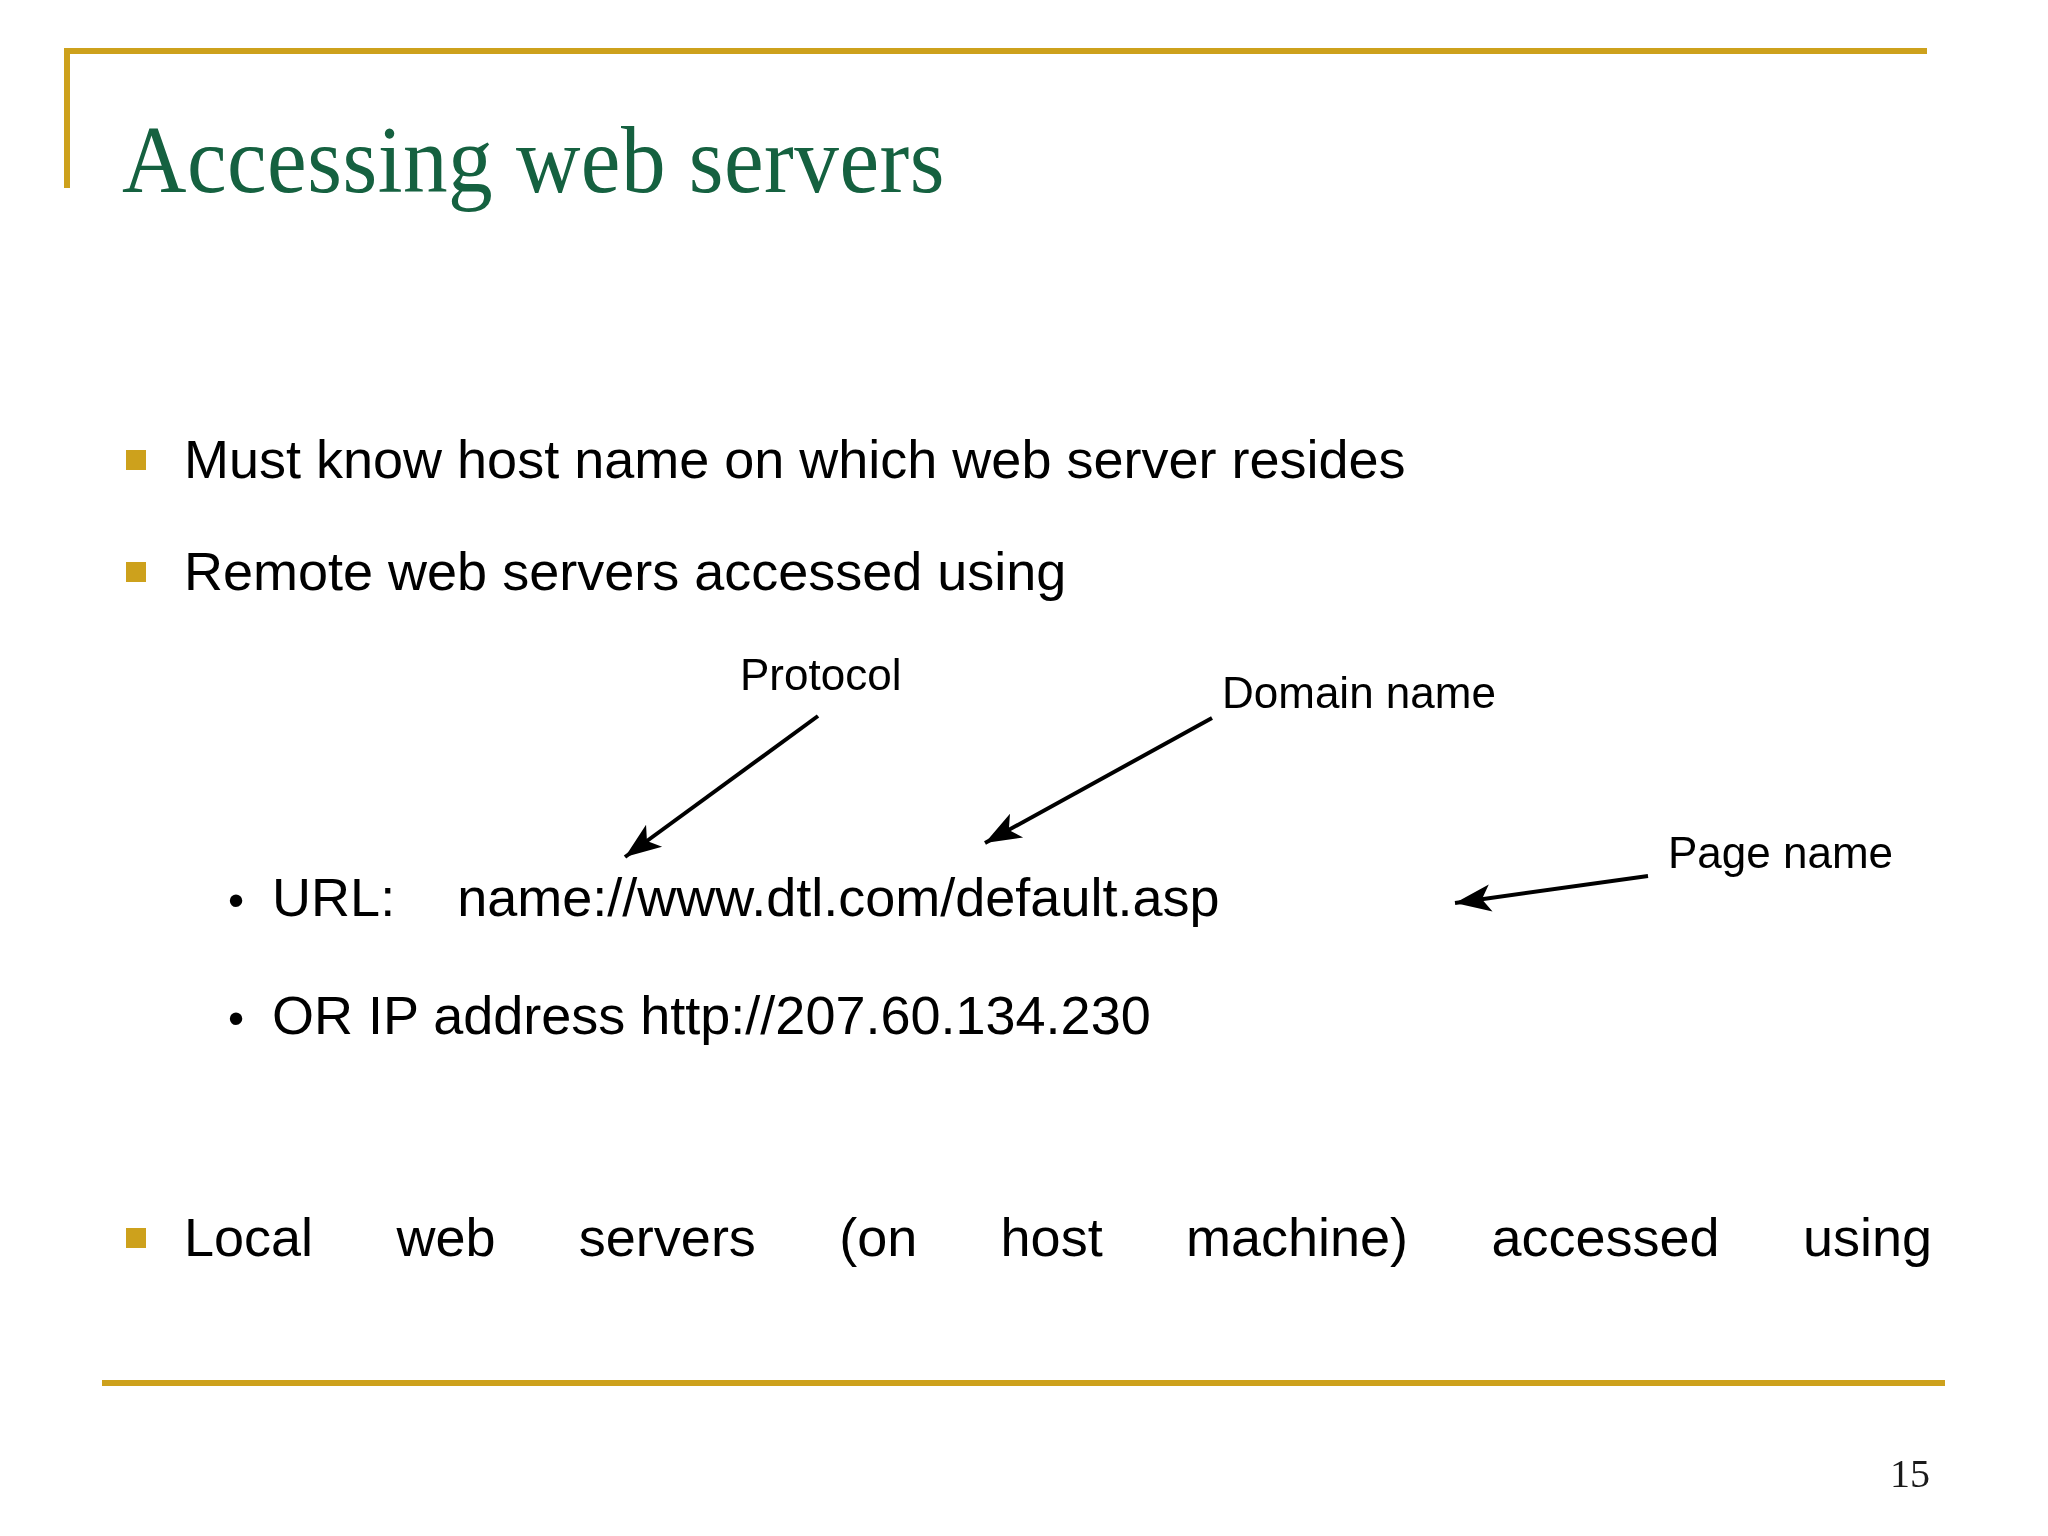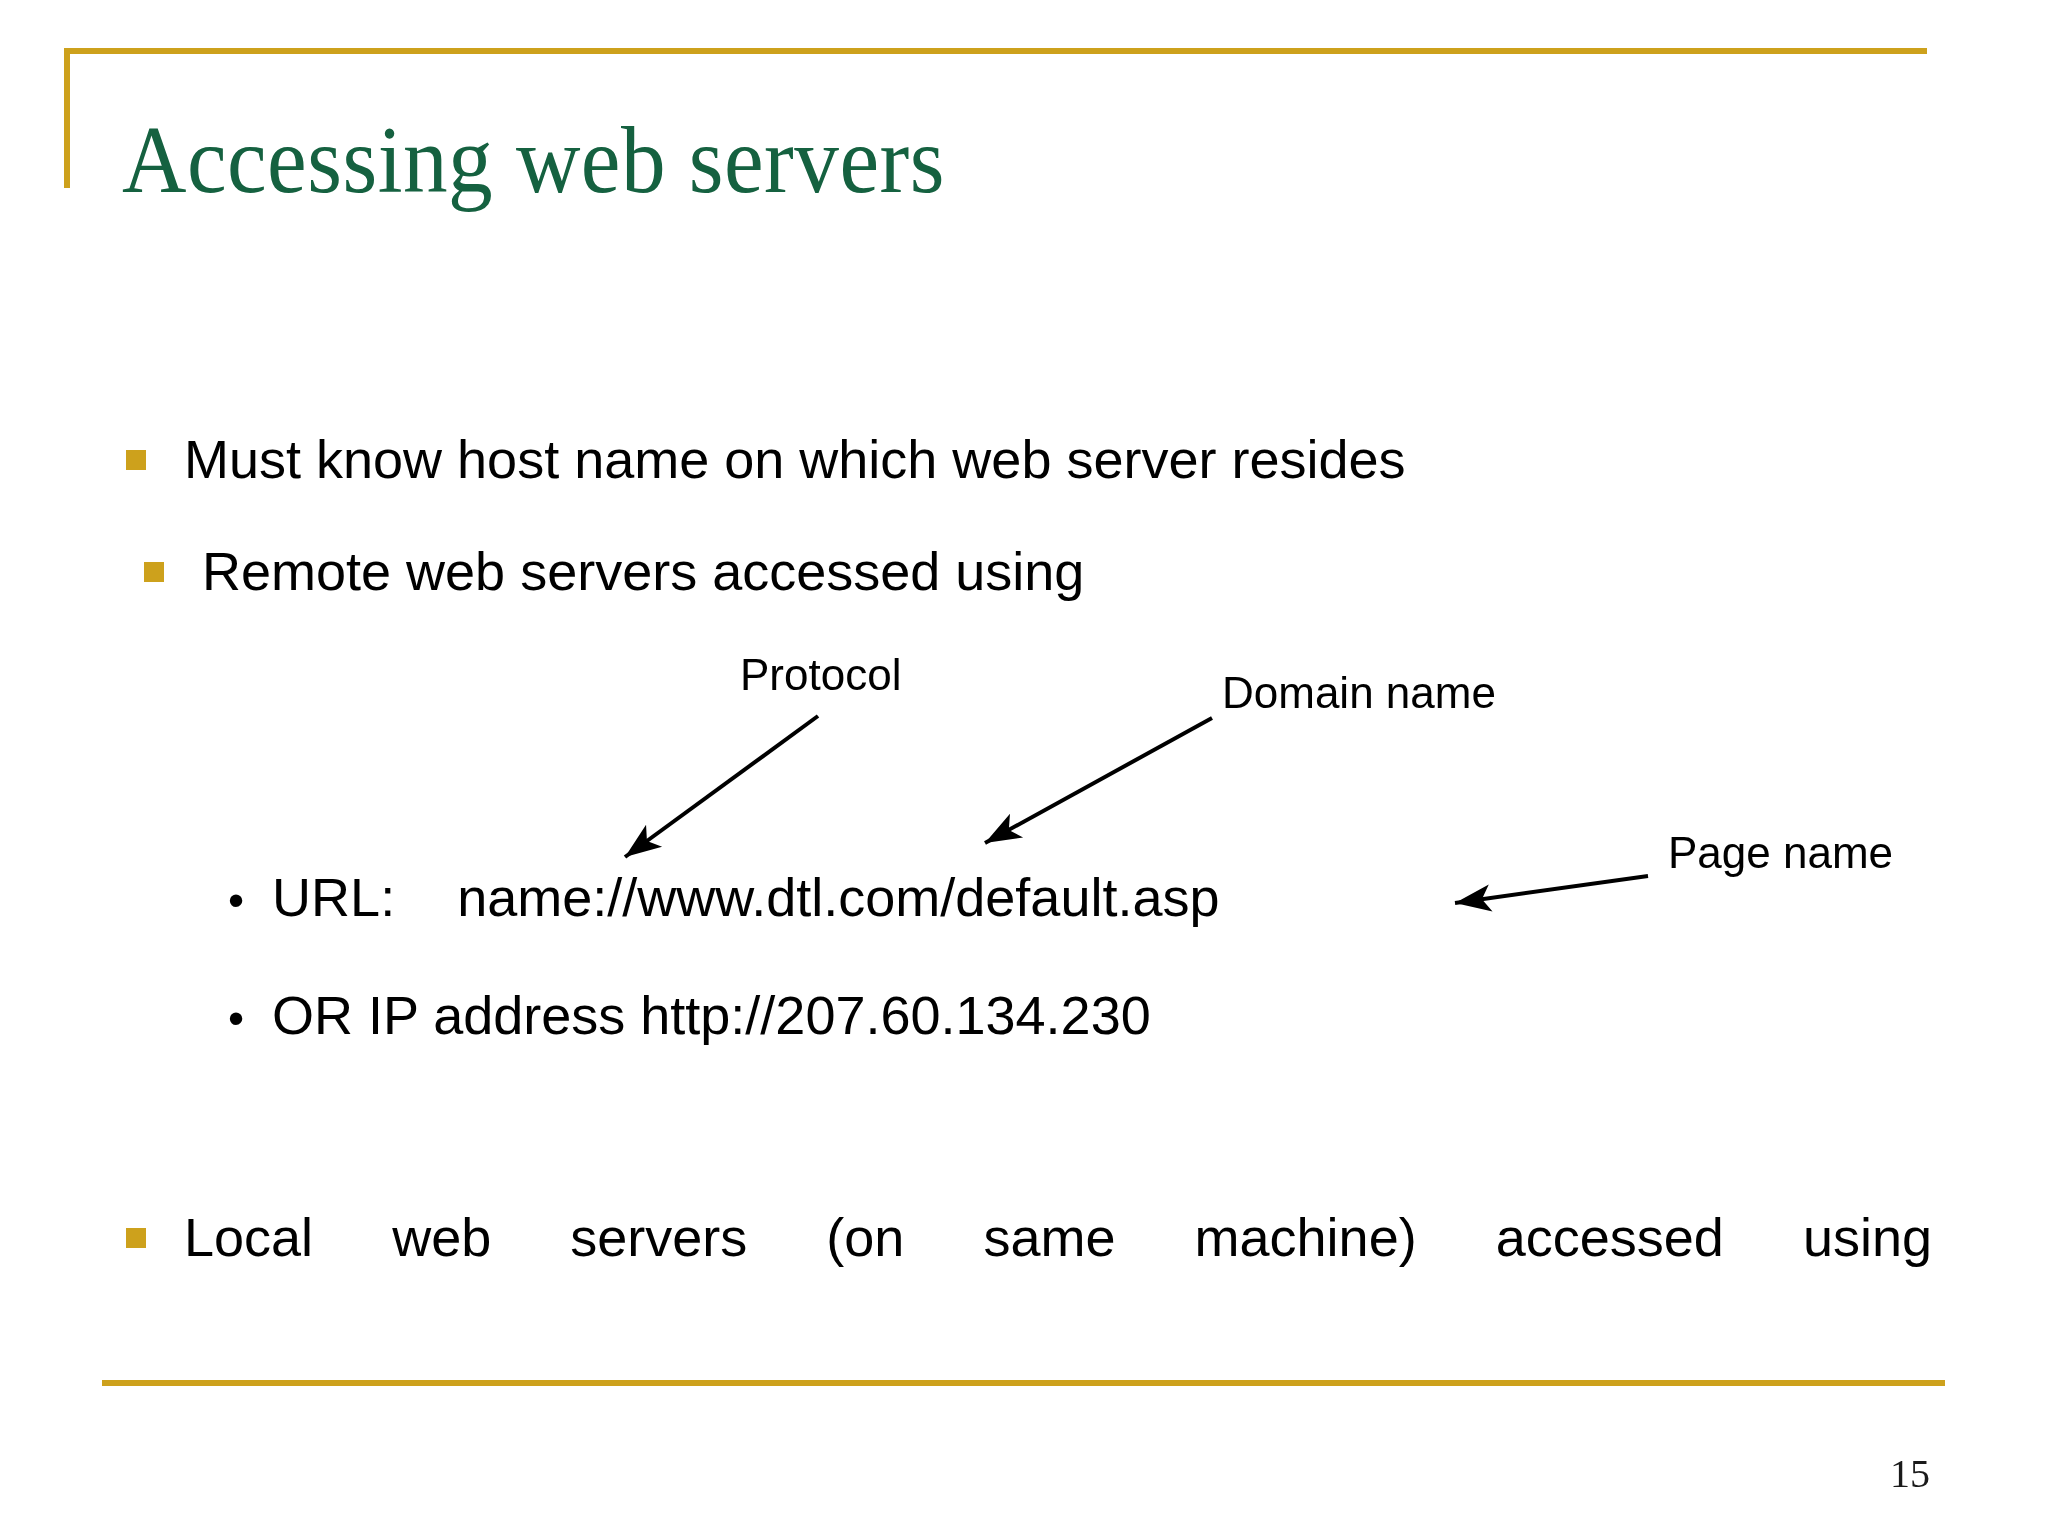--- a/index.html
+++ b/index.html
@@ -80,21 +80,21 @@
     line-height: 1.16;
     font-family: "Liberation Sans", sans-serif;
     white-space: nowrap;
   }
   .gap {
     display: inline-block;
     width: 62px;
   }
 
   #bullet-1 { left: 126px; top: 428px; }
-  #bullet-2 { left: 144px; top: 540px; }
+  #bullet-2 { left: 126px; top: 540px; }
 
   #bullet-3 {
     left: 126px;
     top: 1206px;
     width: 1810px;
     align-items: flex-start;
   }
   #bullet-3 .bullet-text {
     white-space: normal;
     text-align: justify;
@@ -194,21 +194,21 @@
   </div>
 
   <div class="sub-row" id="sub-2">
     <span class="dot-bullet">•</span>
     <span>OR IP address http://207.60.134.230</span>
   </div>
 
   <div class="bullet-row" id="bullet-3">
     <span class="sq-bullet"></span>
     <span class="bullet-text" style="margin-left:38px;">
-      <span class="line1">Local web servers (on same machine) accessed using</span>
+      <span class="line1">Local web servers (on host machine) accessed using</span>
     </span>
   </div>
 
   <svg class="arrows" viewBox="0 0 2048 1536" xmlns="http://www.w3.org/2000/svg">
     <defs>
       <marker id="ah" markerWidth="12" markerHeight="12" refX="9" refY="4" orient="auto" markerUnits="strokeWidth">
         <path d="M 9 4 L 0 0.6 L 2.2 4 L 0 7.4 Z" fill="#000000"></path>
       </marker>
     </defs>
 

